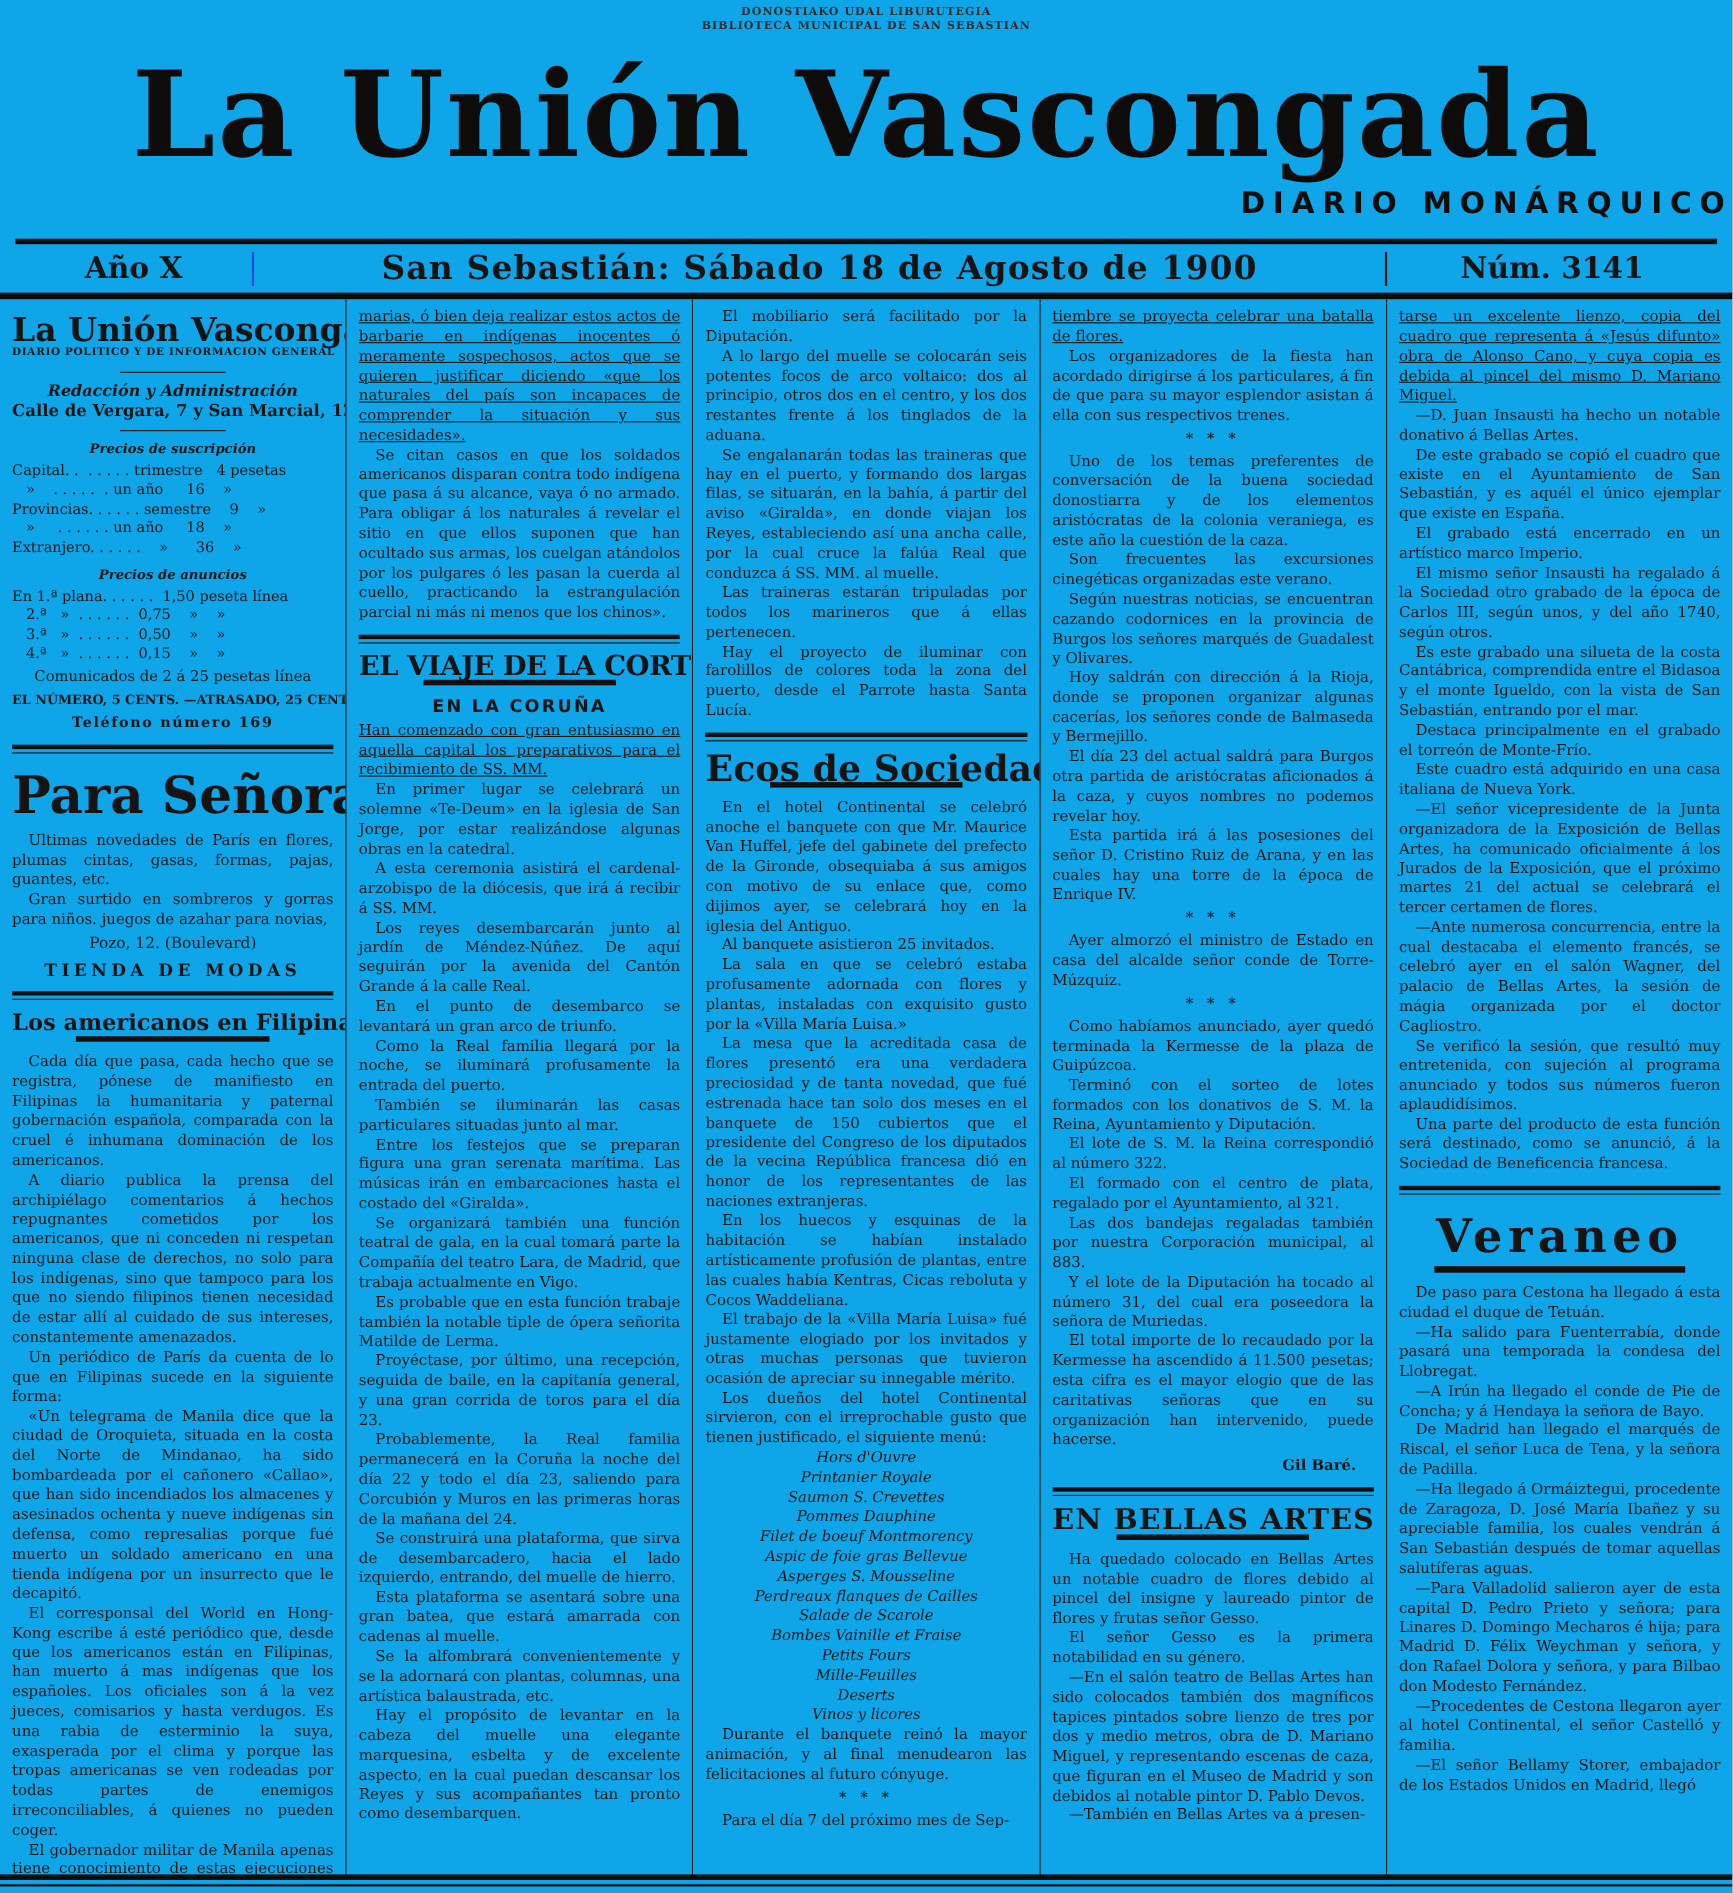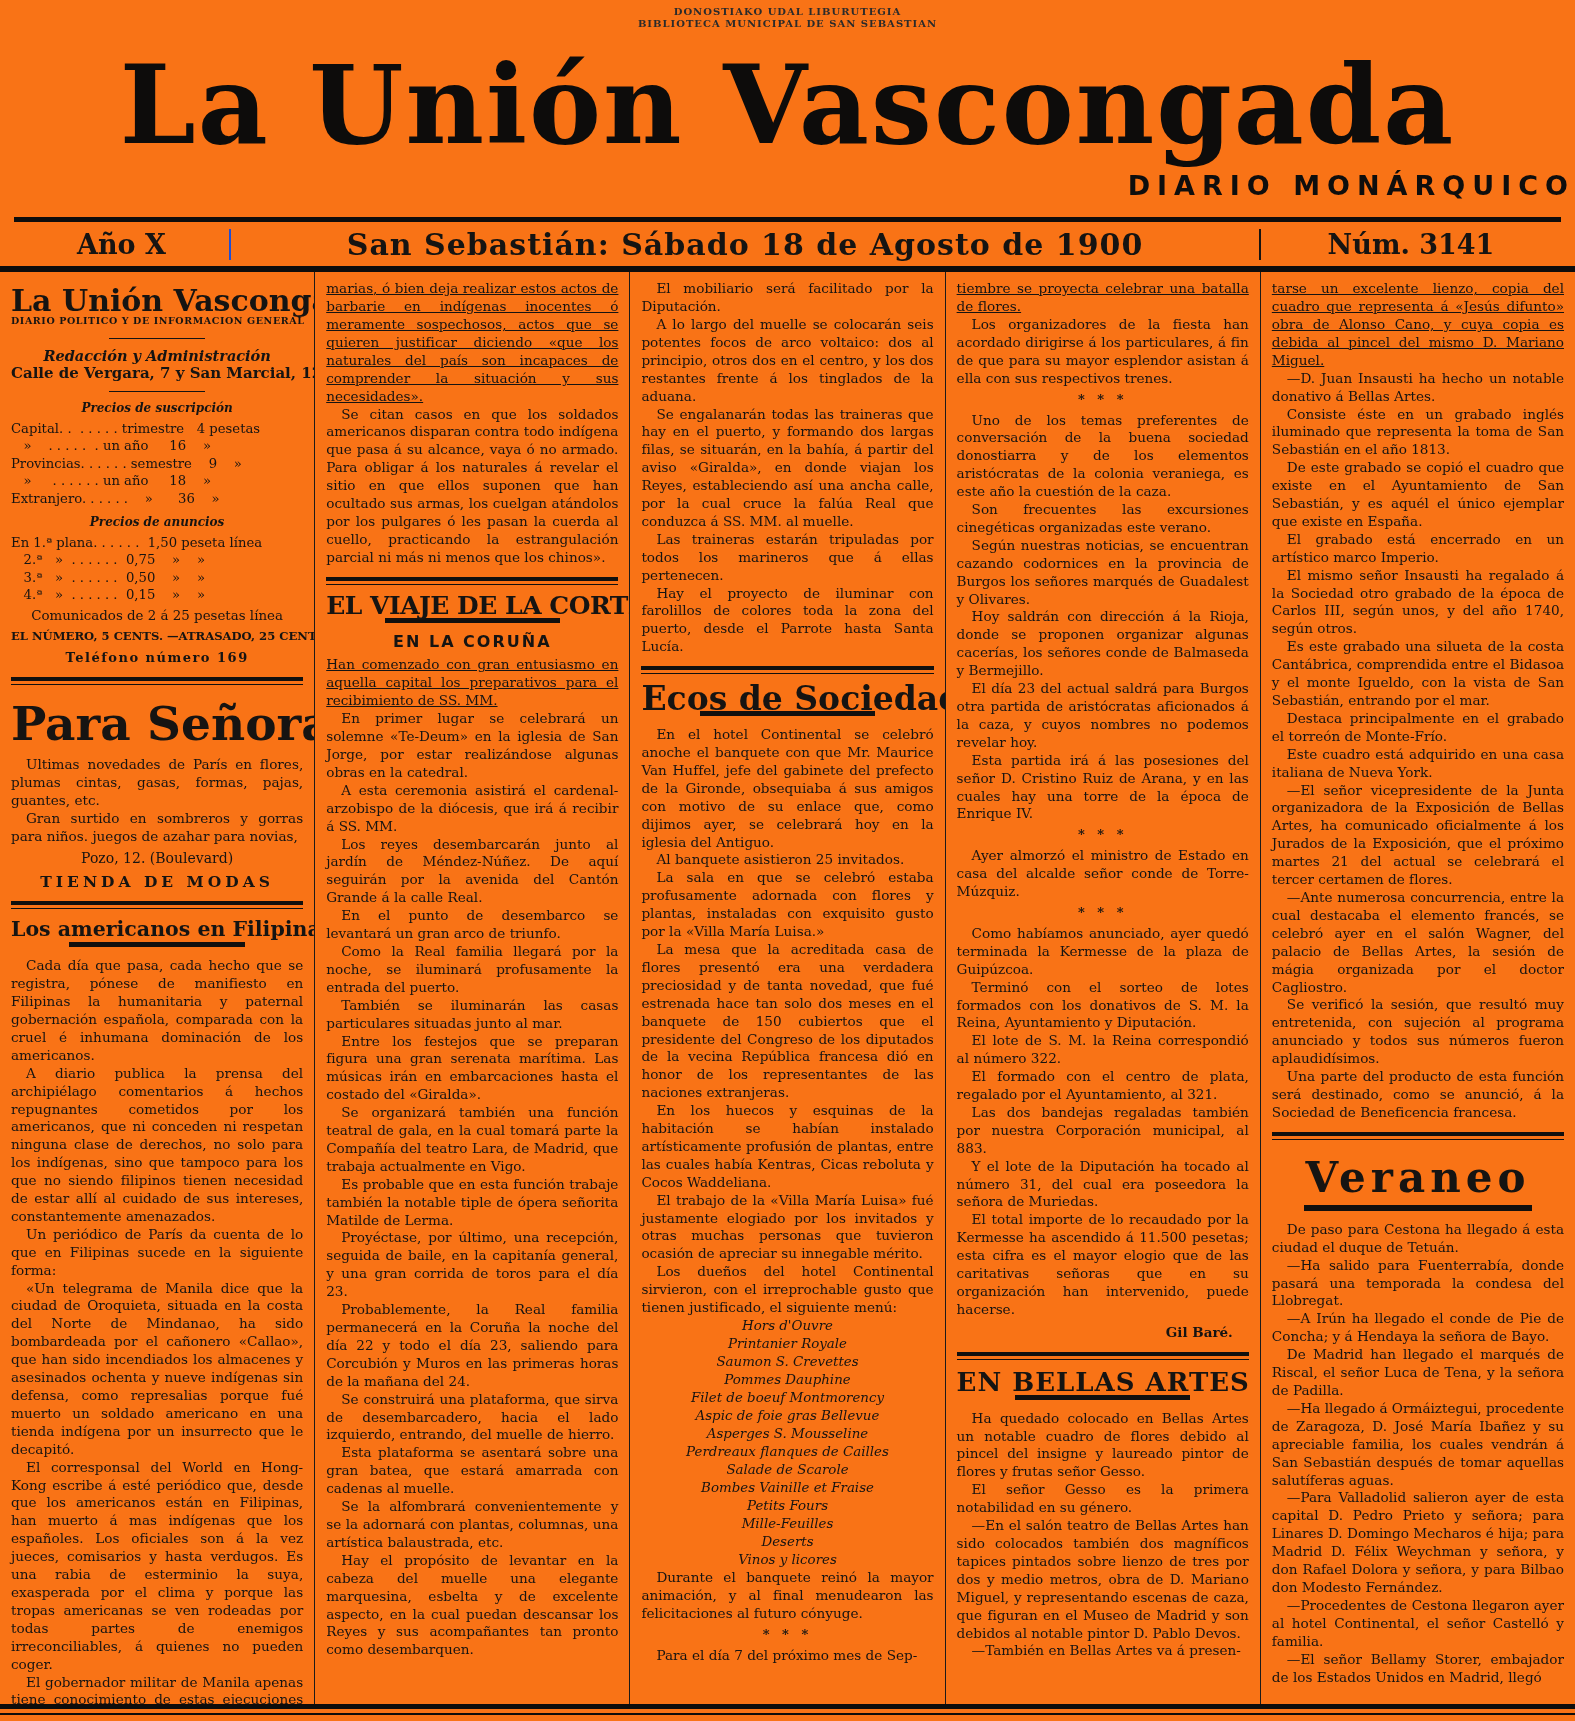--- a/index.html
+++ b/index.html
@@ -1,16 +1,16 @@
 <!DOCTYPE html>
 <html lang="es"><head>
 <meta charset="utf-8">
 <style>
   html,body{margin:0;padding:0;background:#e8e6e0;}
-  .page{position:relative;width:1575px;height:1721px;background:#f97316;color:#161412;
+  .page{position:relative;width:1575px;height:1721px;background:#0ea5e9;color:#161412;
         font-family:"DejaVu Serif","Liberation Serif",serif;overflow:hidden;box-sizing:border-box;}
   
   .stamp{padding-top:6px;text-align:center;font-family:"DejaVu Serif",serif;
          font-size:10px;line-height:12px;font-weight:bold;letter-spacing:1px;color:#2b2b2b;}
   
   .mast{margin:20px 0 0;text-align:center;font-size:108px;line-height:1.02;font-weight:bold;
         letter-spacing:2px;color:#0d0c0b;}
   .mast-sub{margin-top:10px;text-align:right;font-family:"DejaVu Sans","Liberation Sans",sans-serif;
         font-size:27px;font-weight:bold;letter-spacing:7px;color:#0f0e0d;}
   
@@ -207,21 +207,20 @@
         <div class="hl-bellas">EN BELLAS ARTES</div>
         <div class="hl-bar"></div>
         <p class="p">Ha quedado colocado en Bellas Artes un notable cuadro de flores debido al pincel del insigne y laureado pintor de flores y frutas señor Gesso.</p>
         <p class="p">El señor Gesso es la primera notabilidad en su género.</p>
         <p class="p">—En el salón teatro de Bellas Artes han sido colocados también dos magníficos tapices pintados sobre lienzo de tres por dos y medio metros, obra de D. Mariano Miguel, y representando escenas de caza, que figuran en el Museo de Madrid y son debidos al notable pintor D. Pablo Devos.</p>
         <p class="p">—También en Bellas Artes va á presen-</p>
       </div>
       <div class="col">
         <p class="p ni">tarse un excelente lienzo, copia del cuadro que representa á «Jesús difunto» obra de Alonso Cano, y cuya copia es debida al pincel del mismo D. Mariano Miguel.</p>
         <p class="p">—D. Juan Insausti ha hecho un notable donativo á Bellas Artes.</p>
-        <p class="p">Consiste éste en un grabado inglés iluminado que representa la toma de San Sebastián en el año 1813.</p>
         <p class="p">De este grabado se copió el cuadro que existe en el Ayuntamiento de San Sebastián, y es aquél el único ejemplar que existe en España.</p>
         <p class="p">El grabado está encerrado en un artístico marco Imperio.</p>
         <p class="p">El mismo señor Insausti ha regalado á la Sociedad otro grabado de la época de Carlos III, según unos, y del año 1740, según otros.</p>
         <p class="p">Es este grabado una silueta de la costa Cantábrica, comprendida entre el Bidasoa y el monte Igueldo, con la vista de San Sebastián, entrando por el mar.</p>
         <p class="p">Destaca principalmente en el grabado el torreón de Monte-Frío.</p>
         <p class="p">Este cuadro está adquirido en una casa italiana de Nueva York.</p>
         <p class="p">—El señor vicepresidente de la Junta organizadora de la Exposición de Bellas Artes, ha comunicado oficialmente á los Jurados de la Exposición, que el próximo martes 21 del actual se celebrará el tercer certamen de flores.</p>
         <p class="p">—Ante numerosa concurrencia, entre la cual destacaba el elemento francés, se celebró ayer en el salón Wagner, del palacio de Bellas Artes, la sesión de mágia organizada por el doctor Cagliostro.</p>
         <p class="p">Se verificó la sesión, que resultó muy entretenida, con sujeción al programa anunciado y todos sus números fueron aplaudidísimos.</p>
         <p class="p">Una parte del producto de esta función será destinado, como se anunció, á la Sociedad de Beneficencia francesa.</p>

